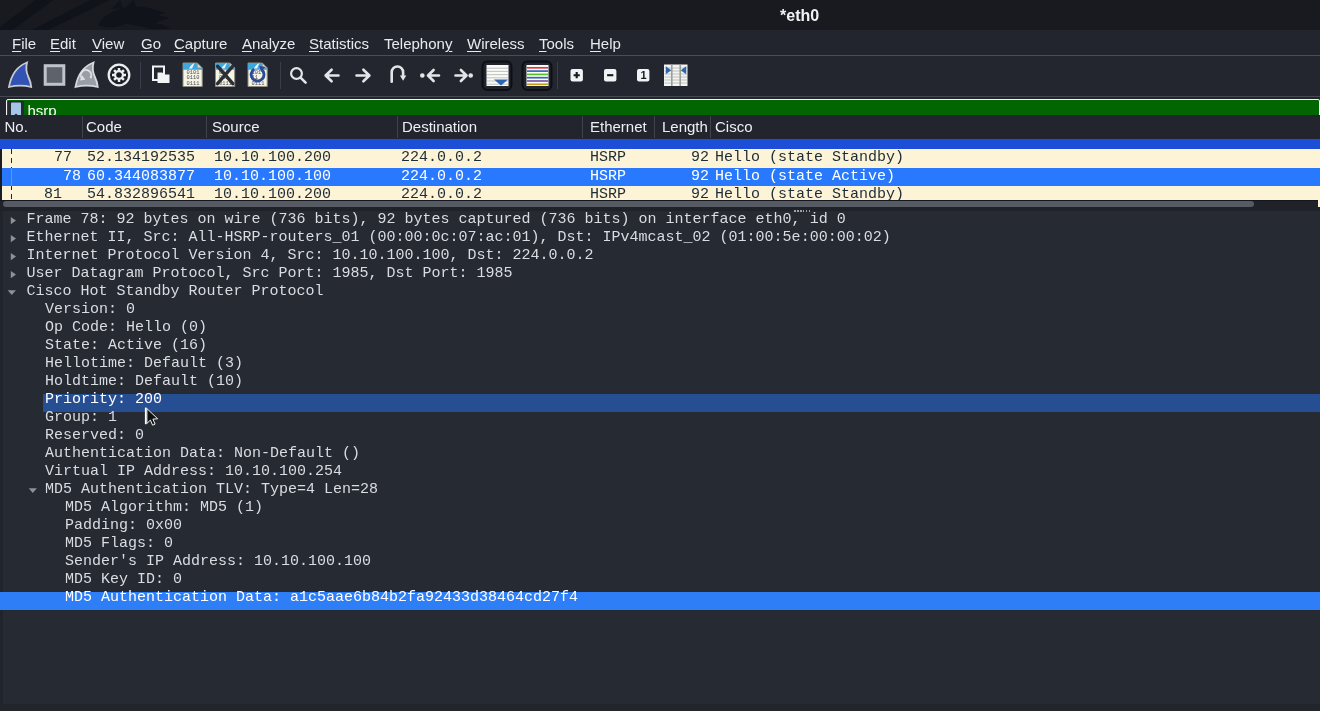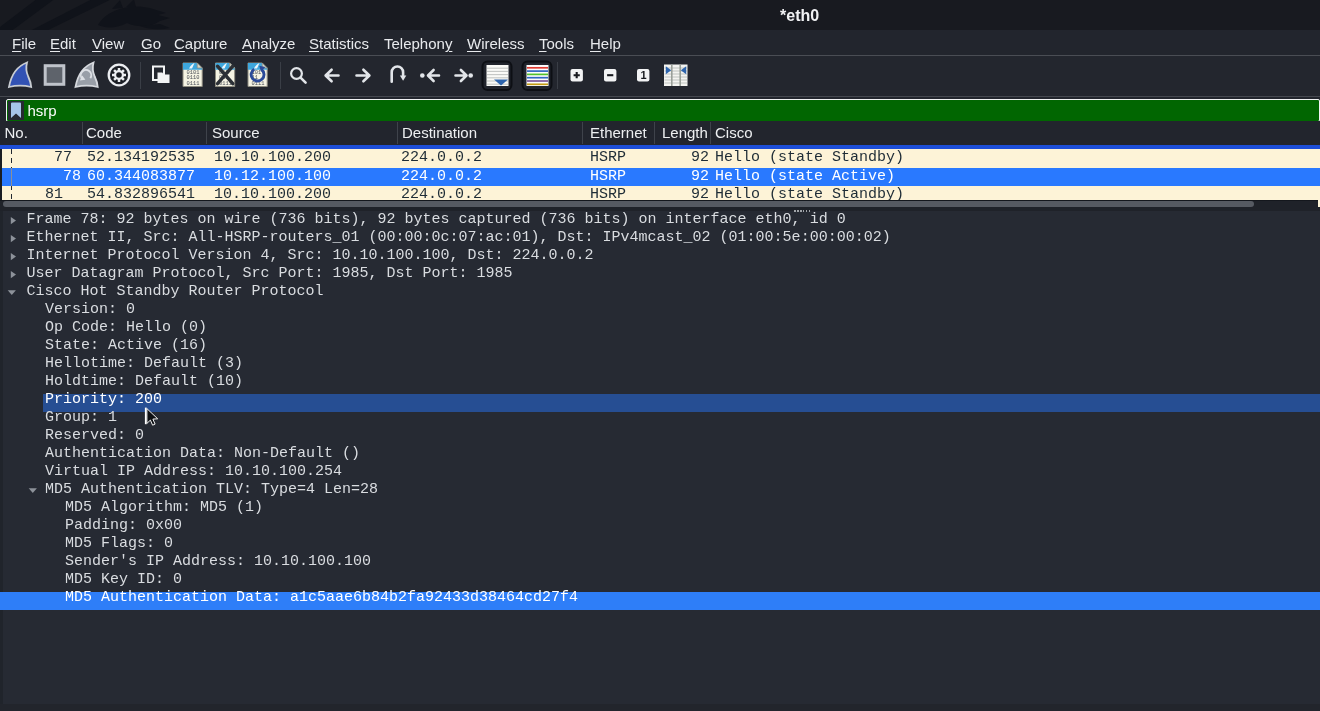--- a/index.html
+++ b/index.html
@@ -172,21 +172,21 @@
     <div class="abs" style="left:5.5px;top:1.5px;width:1312px;height:21.5px;background:#016601;
          border:1.2px solid #f2f3f5;border-radius:2px;">
       <div class="abs" style="left:1px;top:1px;width:16.5px;height:19.5px;background:#262a33;"></div>
       <svg width="12" height="17" style="position:absolute;left:3.2px;top:2.2px">
         <path d="M1,1.5 q0,-1 1,-1 h8 q1,0 1,1 v14.5 l-5,-4.4 l-5,4.4 Z" fill="#a6c6e8"></path>
       </svg>
       <span class="abs" style="left:21px;top:1px;height:19px;line-height:19px;color:#fdfdfd;font-size:15px;">hsrp</span>
     </div>
   </div>
 
-  <div class="abs" style="left:0;top:121px;width:1320px;height:24px;background:#22252d;">
+  <div class="abs" style="left:0;top:115px;width:1320px;height:24px;background:#22252d;">
     <span class="hdrlbl" style="left:4.5px">No.</span>
     <span class="hdrlbl" style="left:86px">Code</span>
     <span class="hdrlbl" style="left:212px">Source</span>
     <span class="hdrlbl" style="left:402px">Destination</span>
     <span class="hdrlbl" style="left:590px">Ethernet</span>
     <span class="hdrlbl" style="left:662px">Length</span>
     <span class="hdrlbl" style="left:715px">Cisco</span>
     <div class="abs" style="left:82px;top:1px;width:1px;height:22px;background:#3f434b"></div>
     <div class="abs" style="left:206px;top:1px;width:1px;height:22px;background:#3f434b"></div>
     <div class="abs" style="left:397px;top:1px;width:1px;height:22px;background:#3f434b"></div>
@@ -200,28 +200,28 @@
     <span class="cell" style="left:87px">52.134192535</span>
     <span class="cell" style="left:214px">10.10.100.200</span>
     <span class="cell" style="left:401px">224.0.0.2</span>
     <span class="cell" style="left:590px">HSRP</span>
     <span class="cell" style="left:673px;width:36px;text-align:right">92</span>
     <span class="cell" style="left:715px">Hello (state Standby)</span>
   </div>
   <div id="row78" class="abs" style="left:0;top:167.5px;width:1320px;height:18.5px;background:#2979ff;color:#ffffff;">
     <span class="cell" style="left:45px;width:36px;text-align:right">78</span>
     <span class="cell" style="left:87px">60.344083877</span>
-    <span class="cell" style="left:214px">10.12.100.100</span>
+    <span class="cell" style="left:214px">10.10.100.100</span>
     <span class="cell" style="left:401px">224.0.0.2</span>
     <span class="cell" style="left:590px">HSRP</span>
     <span class="cell" style="left:673px;width:36px;text-align:right">92</span>
     <span class="cell" style="left:715px">Hello (state Active)</span>
   </div>
   <div id="row81" class="abs" style="left:0;top:186px;width:1320px;height:13.5px;background:#fdf3d7;color:#1e2c36;overflow:hidden;">
-    <span class="cell" style="left:45px;width:36px;text-align:left">81</span>
+    <span class="cell" style="left:35px;width:36px;text-align:center">81</span>
     <span class="cell" style="left:87px">54.832896541</span>
     <span class="cell" style="left:214px">10.10.100.200</span>
     <span class="cell" style="left:401px">224.0.0.2</span>
     <span class="cell" style="left:590px">HSRP</span>
     <span class="cell" style="left:673px;width:36px;text-align:right">92</span>
     <span class="cell" style="left:715px">Hello (state Standby)</span>
   </div>
 
   <div class="abs" style="left:0;top:149px;width:2px;height:50.5px;background:#1a1d23;"></div>
 

